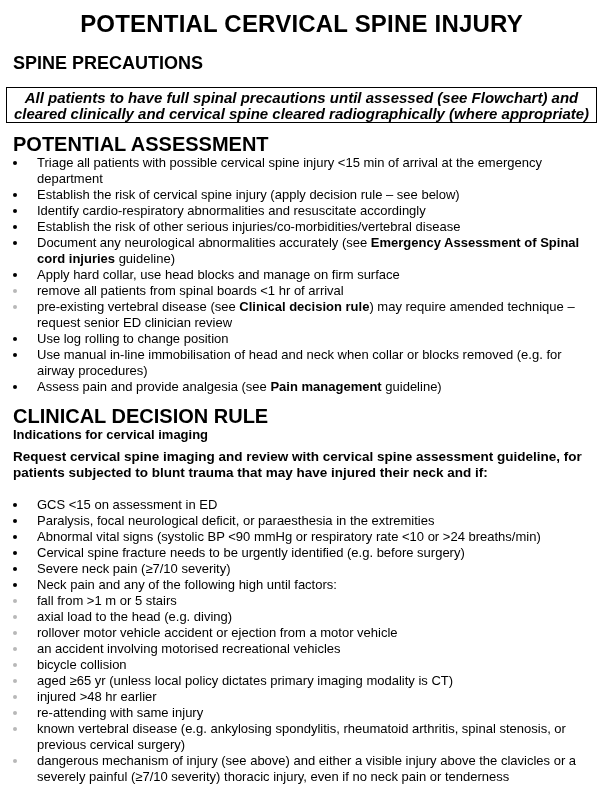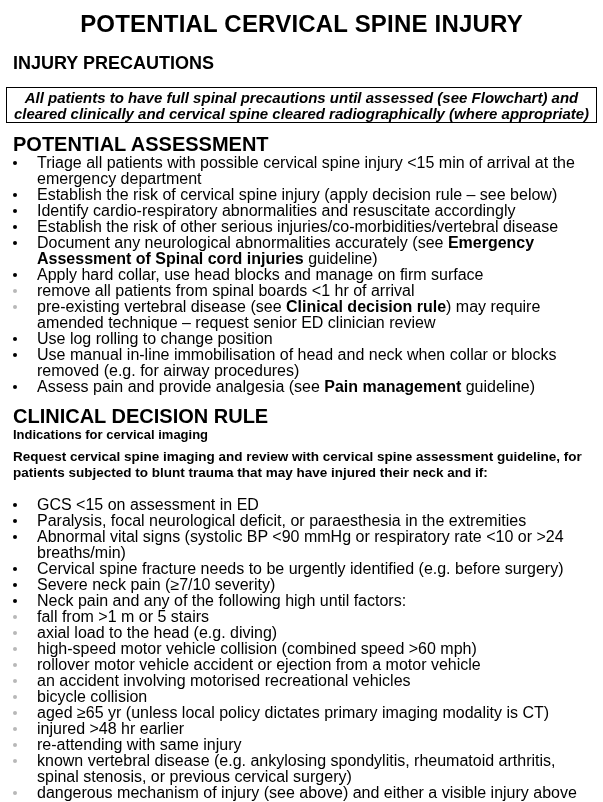--- a/index.html
+++ b/index.html
@@ -19,38 +19,38 @@
   #sp-h { margin-top: 14px; }
   .box {
     margin: 13px 6px 0 6px; border: 1px solid #000;
     text-align: center; font-style: italic; font-weight: bold; font-size: 15px;
     line-height: 15.5px; padding: 2px 4px 1px 4px;
   }
   #ca-h { margin-top: 10px; }
   ul.list { list-style: none; margin: 0; padding: 0; }
   ul.list li {
     position: relative; padding-left: 37px; padding-right: 6px;
-    font-size: 16px; line-height: 16px; margin: 0;
+    font-size: 13px; line-height: 16px; margin: 0;
   }
   ul.list li .bullet {
     position: absolute; left: 13px; top: 6px;
     width: 4px; height: 4px; border-radius: 50%; background: #000;
   }
   ul.list li .bullet.grey { background: #b8b8b8; }
   b { font-weight: bold; }
   #cdr-h { margin-top: 10px; }
   .sub { font-weight: bold; font-size: 13px; padding-left: 13px; line-height: 16px; margin: 0; }
   .lead { font-weight: bold; font-size: 13.5px; padding-left: 13px; padding-right: 6px; line-height: 16px; margin: 6px 0 16px 0; }
 </style>
 </head>
 <body>
 
 <h1 class="title">POTENTIAL CERVICAL SPINE INJURY</h1>
 
-<h2 class="h2" id="sp-h">INJURY PRECAUTIONS</h2>
+<h2 class="h2" id="sp-h">SPINE PRECAUTIONS</h2>
 <div class="box">All patients to have full spinal precautions until assessed (see Flowchart) and cleared clinically and cervical spine cleared radiographically (where appropriate)</div>
 
 <h2 class="h2 big" id="ca-h">POTENTIAL ASSESSMENT</h2>
 <ul class="list" id="ca-list">
     <li><span class="bullet"></span><span>Triage all patients with possible cervical spine injury &lt;15 min of arrival at the emergency department</span></li>
     <li><span class="bullet"></span><span>Establish the risk of cervical spine injury (apply decision rule – see below)</span></li>
     <li><span class="bullet"></span><span>Identify cardio-respiratory abnormalities and resuscitate accordingly</span></li>
     <li><span class="bullet"></span><span>Establish the risk of other serious injuries/co-morbidities/vertebral disease</span></li>
     <li><span class="bullet"></span><span>Document any neurological abnormalities accurately (see </span><b>Emergency Assessment of Spinal cord injuries</b><span> guideline)</span></li>
     <li><span class="bullet"></span><span>Apply hard collar, use head blocks and manage on firm surface</span></li>
@@ -66,21 +66,20 @@
 <p class="lead">Request cervical spine imaging and review with cervical spine assessment guideline, for patients subjected to blunt trauma that may have injured their neck and if:</p>
 <ul class="list" id="cdr-list">
     <li><span class="bullet"></span><span>GCS &lt;15 on assessment in ED</span></li>
     <li><span class="bullet"></span><span>Paralysis, focal neurological deficit, or paraesthesia in the extremities</span></li>
     <li><span class="bullet"></span><span>Abnormal vital signs (systolic BP &lt;90 mmHg or respiratory rate &lt;10 or &gt;24 breaths/min)</span></li>
     <li><span class="bullet"></span><span>Cervical spine fracture needs to be urgently identified (e.g. before surgery)</span></li>
     <li><span class="bullet"></span><span>Severe neck pain (≥7/10 severity)</span></li>
     <li><span class="bullet"></span><span>Neck pain and any of the following high until factors:</span></li>
     <li><span class="bullet grey"></span><span>fall from &gt;1 m or 5 stairs</span></li>
     <li><span class="bullet grey"></span><span>axial load to the head (e.g. diving)</span></li>
-    <li><span class="bullet grey"></span><span>high-speed motor vehicle collision (combined speed &gt;60 mph)</span></li>
     <li><span class="bullet grey"></span><span>rollover motor vehicle accident or ejection from a motor vehicle</span></li>
     <li><span class="bullet grey"></span><span>an accident involving motorised recreational vehicles</span></li>
     <li><span class="bullet grey"></span><span>bicycle collision</span></li>
     <li><span class="bullet grey"></span><span>aged ≥65 yr (unless local policy dictates primary imaging modality is CT)</span></li>
     <li><span class="bullet grey"></span><span>injured &gt;48 hr earlier</span></li>
     <li><span class="bullet grey"></span><span>re-attending with same injury</span></li>
     <li><span class="bullet grey"></span><span>known vertebral disease (e.g. ankylosing spondylitis, rheumatoid arthritis, spinal stenosis, or previous cervical surgery)</span></li>
     <li><span class="bullet grey"></span><span>dangerous mechanism of injury (see above) and either a visible injury above the clavicles or a severely painful (≥7/10 severity) thoracic injury, even if no neck pain or tenderness</span></li>
   </ul>
 

